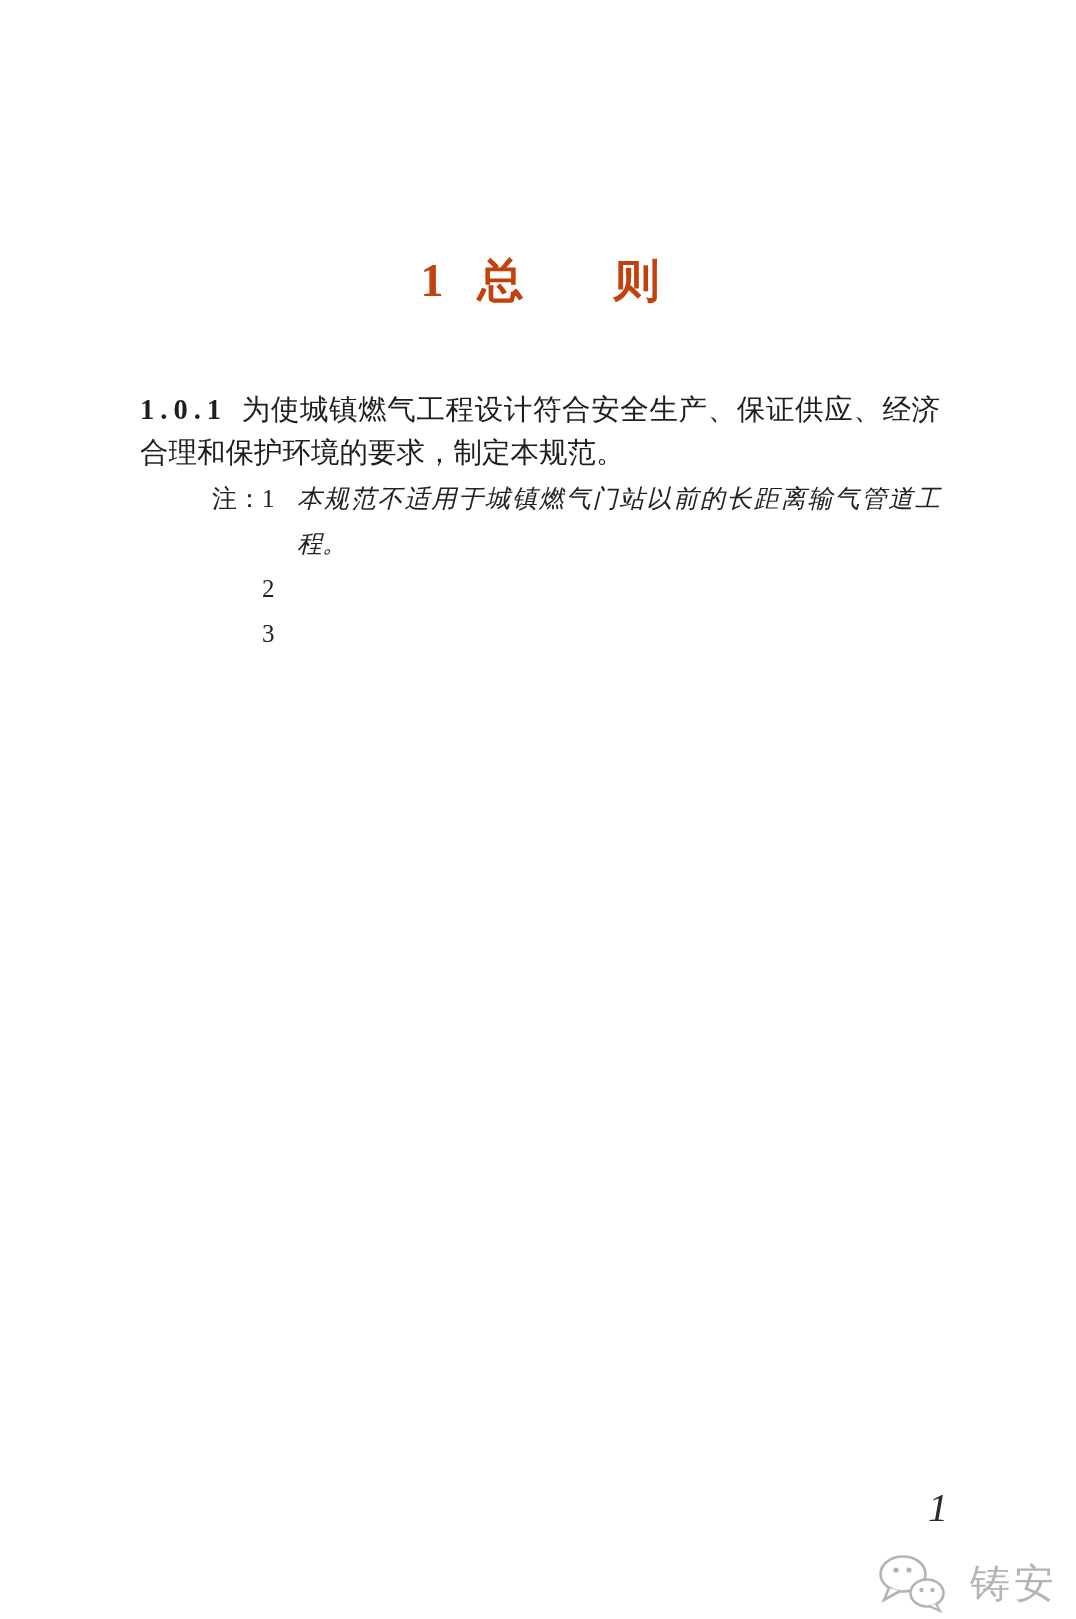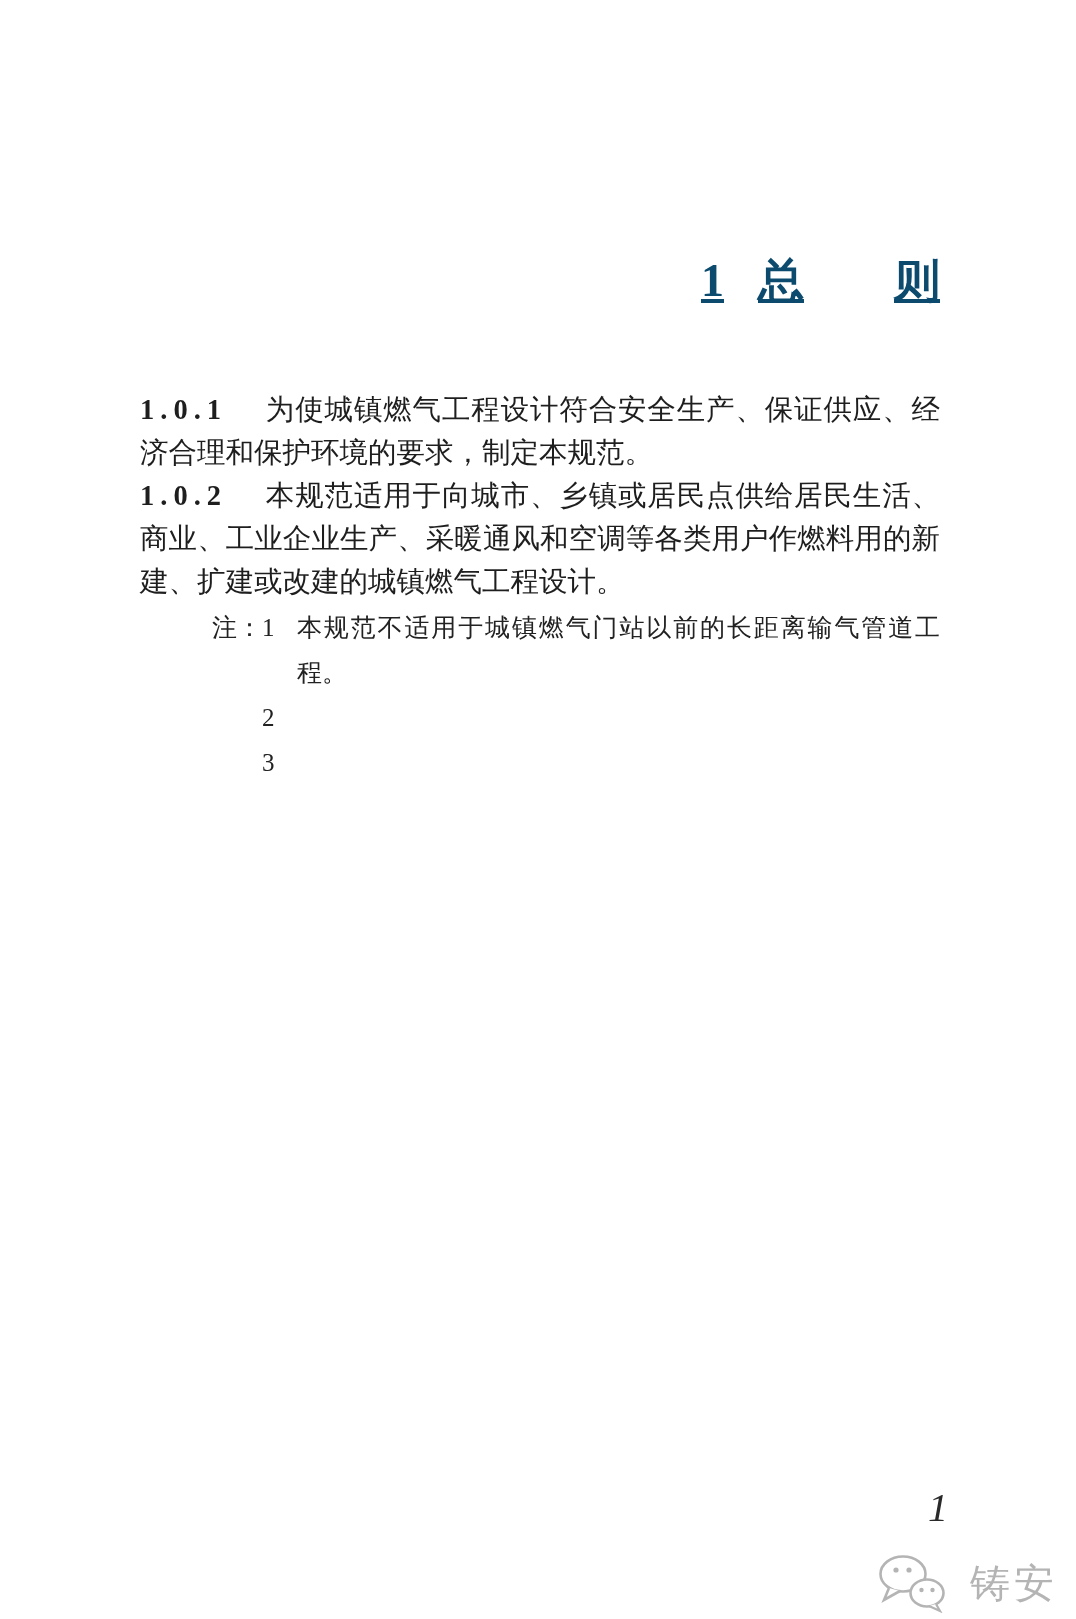--- a/index.html
+++ b/index.html
@@ -11,60 +11,59 @@
     font-family:"Liberation Serif","DejaVu Serif",serif;
     color:#1b1b1b;
     overflow:hidden;
   }
   .content{
     position:absolute;
     left:140px; right:136px; top:250px;
   }
   .chapter-title{
     margin:0 0 76px 0;
-    text-align:right;
+    text-align:center;
     font-size:46px;
     font-weight:bold;
     line-height:62px;
     letter-spacing:0;
-    color:#0c4a6e;
-    text-decoration:underline;
+    color:#c2410c;
   }
   .chapter-title .t-num{margin-right:34px;}
   .chapter-title .t-ch1{margin-right:90px;}
   .clause{
     margin:0;
     font-size:28.5px;
     line-height:43px;
     text-align:justify;
     text-justify:inter-ideograph;
     color:#1e1e1e;
   }
   .clause-num{
     font-weight:bold;
     font-family:"Liberation Serif","DejaVu Serif",serif;
     letter-spacing:6px;
-    margin-right:38px;
+    margin-right:14px;
     white-space:nowrap;
   }
   .notes{
     margin:2px 0 2px 72px;
     font-size:25px;
     line-height:45px;
     color:#222222;
   }
   .note-item{display:flex;align-items:flex-start;}
   .note-gutter{
     flex:0 0 85px;
     display:flex;
     white-space:nowrap;
   }
   .note-prefix{flex:0 0 50px;}
   .note-num{flex:0 0 35px;}
-  .note-body{flex:1;}
+  .note-body{flex:1;font-style:italic;}
   .note-body p{
     margin:0;
     text-align:justify;
     text-justify:inter-ideograph;
   }
   .page-number{
     position:absolute;
     right:128px;
     top:1484px;
     font-size:40px;
@@ -91,21 +90,20 @@
 <body>
 
 <div class="doc-page">
 
   <div class="content">
 
     <h1 class="chapter-title"><span class="t-num">1</span><span class="t-ch1">总</span><span class="t-ch2">则</span></h1>
 
     <p class="clause"><span class="clause-num">1.0.1</span><span class="clause-text">为使城镇燃气工程设计符合安全生产、保证供应、经济合理和保护环境的要求，制定本规范。</span></p>
 
-    <p class="clause"><span class="clause-num">1.0.2</span><span class="clause-text">本规范适用于向城市、乡镇或居民点供给居民生活、商业、工业企业生产、采暖通风和空调等各类用户作燃料用的新建、扩建或改建的城镇燃气工程设计。</span></p>
 
     <div class="notes">
 
       <div class="note-item">
         <span class="note-gutter">
             <span class="note-prefix">注：</span>
             <span class="note-num">1</span>
           </span>
         <div class="note-body">
           <p>本规范不适用于城镇燃气门站以前的长距离输气管道工程。</p>

